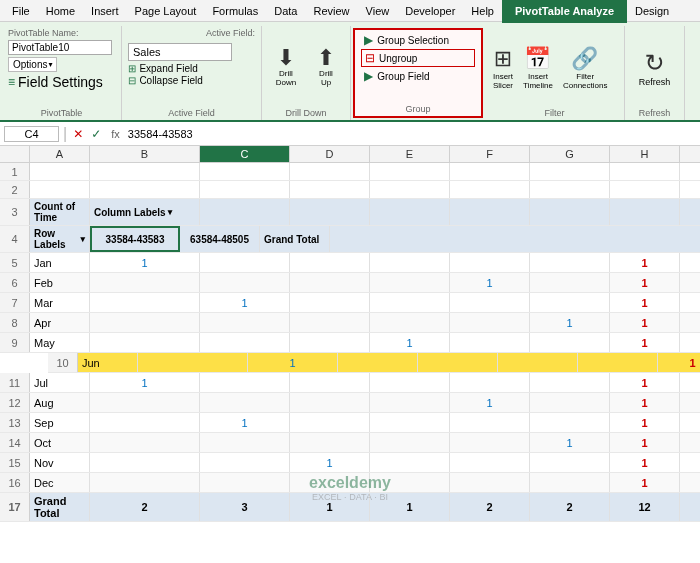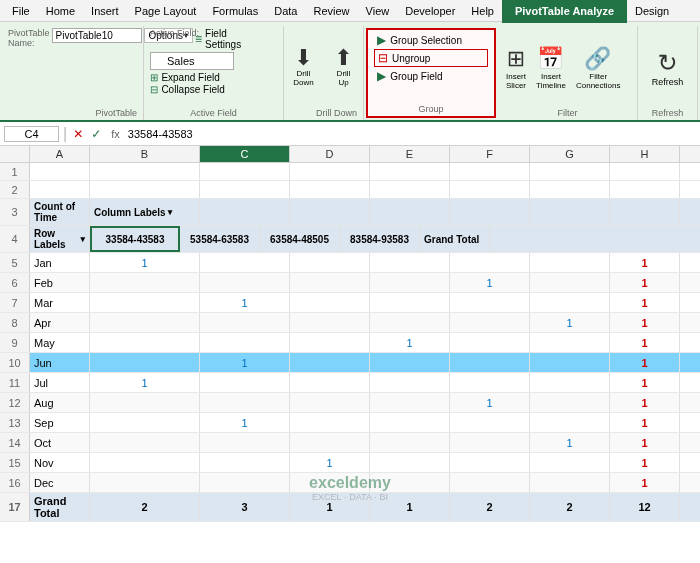--- a/index.html
+++ b/index.html
@@ -48,21 +48,21 @@
     .ribbon-group {
       display: flex;
       flex-direction: column;
       border-right: 1px solid #d0d0d0;
       padding: 2px 6px;
       min-width: 80px;
     }
     .ribbon-group-label {
       font-size: 9px;
       color: #666;
-      text-align: right;
+      text-align: center;
       margin-top: auto;
       padding-top: 2px;
     }
     .ribbon-group-content {
       display: flex;
       align-items: center;
       flex: 1;
       gap: 2px;
     }
     .ribbon-btn {
@@ -275,40 +275,40 @@
   <span class="menu-item">View</span>
   <span class="menu-item">Developer</span>
   <span class="menu-item">Help</span>
   <span class="menu-item ribbon-tab pivot-analyze">PivotTable Analyze</span>
   <span class="menu-item">Design</span>
 </div>
 
 <div class="ribbon" style="height:100px; display:flex; flex-direction:row; background:#e8f4e8; border-bottom:2px solid #217346; padding:4px 2px 0 2px; gap:0;">
 
   <div class="ribbon-group pivot-group" style="min-width:120px;">
-    <div class="ribbon-group-content" style="flex-direction:row; align-items:flex-start; gap:2px; flex:1;">
+    <div class="ribbon-group-content" style="flex-direction:column; align-items:flex-start; gap:2px; flex:1;">
       <div style="font-size:9px; color:#666;">PivotTable Name:</div>
-      <input class="pivot-name-box" value="PivotTable10" style="width: 90px; border: 1px solid rgb(170, 170, 170); padding: 1px 3px; font-size: 10px;">
+      <input class="pivot-name-box" value="PivotTable10" style="width: 104px; border: 1px solid rgb(170, 170, 170); padding: 1px 3px; font-size: 10px;">
       <div style="display:flex; gap:4px; align-items:center;">
         <span style="font-size:10px; cursor:pointer; border:1px solid #bbb; padding:1px 4px; background:white; display:flex; align-items:center; gap:1px;">
           <span>Options</span>
           <span style="font-size:8px;">▾</span>
         </span>
       </div>
       <div style="display:flex; align-items:center; gap:3px; cursor:pointer;">
         <span style="color:#217346; font-size:12px;">≡</span>
-        <span style="font-size:10px;">Field Settings</span>
+        <span style="font-size:14px;">Field Settings</span>
       </div>
     </div>
     <div class="ribbon-group-label">PivotTable</div>
   </div>
 
   <div class="ribbon-group active-field-group" style="min-width:140px;">
-    <div style="font-size:9px; color:#666; margin-bottom:14px;">Active Field:</div>
-    <input class="af-box" value="Sales" style="width: 84px; border: 1px solid rgb(170, 170, 170); padding: 2px 16px; font-size: 11px; margin-bottom: 2px;">
+    <div style="font-size:9px; color:#666; margin-bottom:5px;text-align:right;">Active Field:</div>
+    <input class="af-box" value="Sales" style="width: 104px; border: 1px solid rgb(170, 170, 170); padding: 2px 4px; font-size: 11px; margin-bottom: 2px;">
     <div style="display:flex; flex-direction:column; gap:1px;">
       <div style="display:flex; align-items:center; gap:3px; cursor:pointer;">
         <span style="color:#217346; font-size:10px;">⊞</span>
         <span style="font-size:10px;">Expand Field</span>
       </div>
       <div style="display:flex; align-items:center; gap:3px; cursor:pointer;">
         <span style="color:#217346; font-size:10px;">⊟</span>
         <span style="font-size:10px;">Collapse Field</span>
       </div>
     </div>
@@ -439,28 +439,22 @@
 
   <div class="grid-row" style="min-height:20px; background:#dce6f1;">
     <div class="row-num">4</div>
     <div class="cell cw-a header-cell" style="font-weight:bold; font-size:10px;">
       <span>Row Labels</span>
       <span class="dropdown-btn">▾</span>
     </div>
     <div class="cell cw-c header-cell active-cell" style="font-size:10px; justify-content:center; border:2px solid #217346;">
       <span>33584-43583</span>
     </div>
-    <div class="cell cw-e header-cell" style="font-size:10px; justify-content:center;">
-      <span>53584-63583</span>
-    </div>
     <div class="cell cw-f header-cell" style="font-size:10px; justify-content:center;">
       <span>63584-48505</span>
-    </div>
-    <div class="cell cw-g header-cell" style="font-size:10px; justify-content:center;">
-      <span>83584-93583</span>
     </div>
     <div class="cell cw-h header-cell" style="font-size:10px; font-weight:bold;">
       <span>Grand Total</span>
     </div>
   </div>
 
   <div id="data-rows-container">
       <div class="grid-row" style="min-height: 20px; background: rgb(255, 255, 255);">
         <div class="row-num">5</div>
         <div class="cell cw-a row-label">Jan</div>
@@ -509,21 +503,21 @@
         <div class="row-num">9</div>
         <div class="cell cw-a row-label">May</div>
         <div class="cell cw-b numeric"></div>
         <div class="cell cw-c numeric"></div>
         <div class="cell cw-d numeric"></div>
         <div class="cell cw-e numeric" style="color: rgb(0, 112, 192);">1</div>
         <div class="cell cw-f numeric"></div>
         <div class="cell cw-g numeric"></div>
         <div class="cell cw-h numeric" style="color: rgb(204, 0, 0); font-weight: bold;">1</div>
       </div>
-      <div class="grid-row" style="min-height: 20px; background: #7dd3fc;">
+      <div class="grid-row" style="min-height: 20px; background: #fde047; margin-left: 48px;">
         <div class="row-num">10</div>
         <div class="cell cw-a row-label">Jun</div>
         <div class="cell cw-b numeric"></div>
         <div class="cell cw-c numeric" style="color: rgb(0, 112, 192);">1</div>
         <div class="cell cw-d numeric"></div>
         <div class="cell cw-e numeric"></div>
         <div class="cell cw-f numeric"></div>
         <div class="cell cw-g numeric"></div>
         <div class="cell cw-h numeric" style="color: rgb(204, 0, 0); font-weight: bold;">1</div>
       </div>

